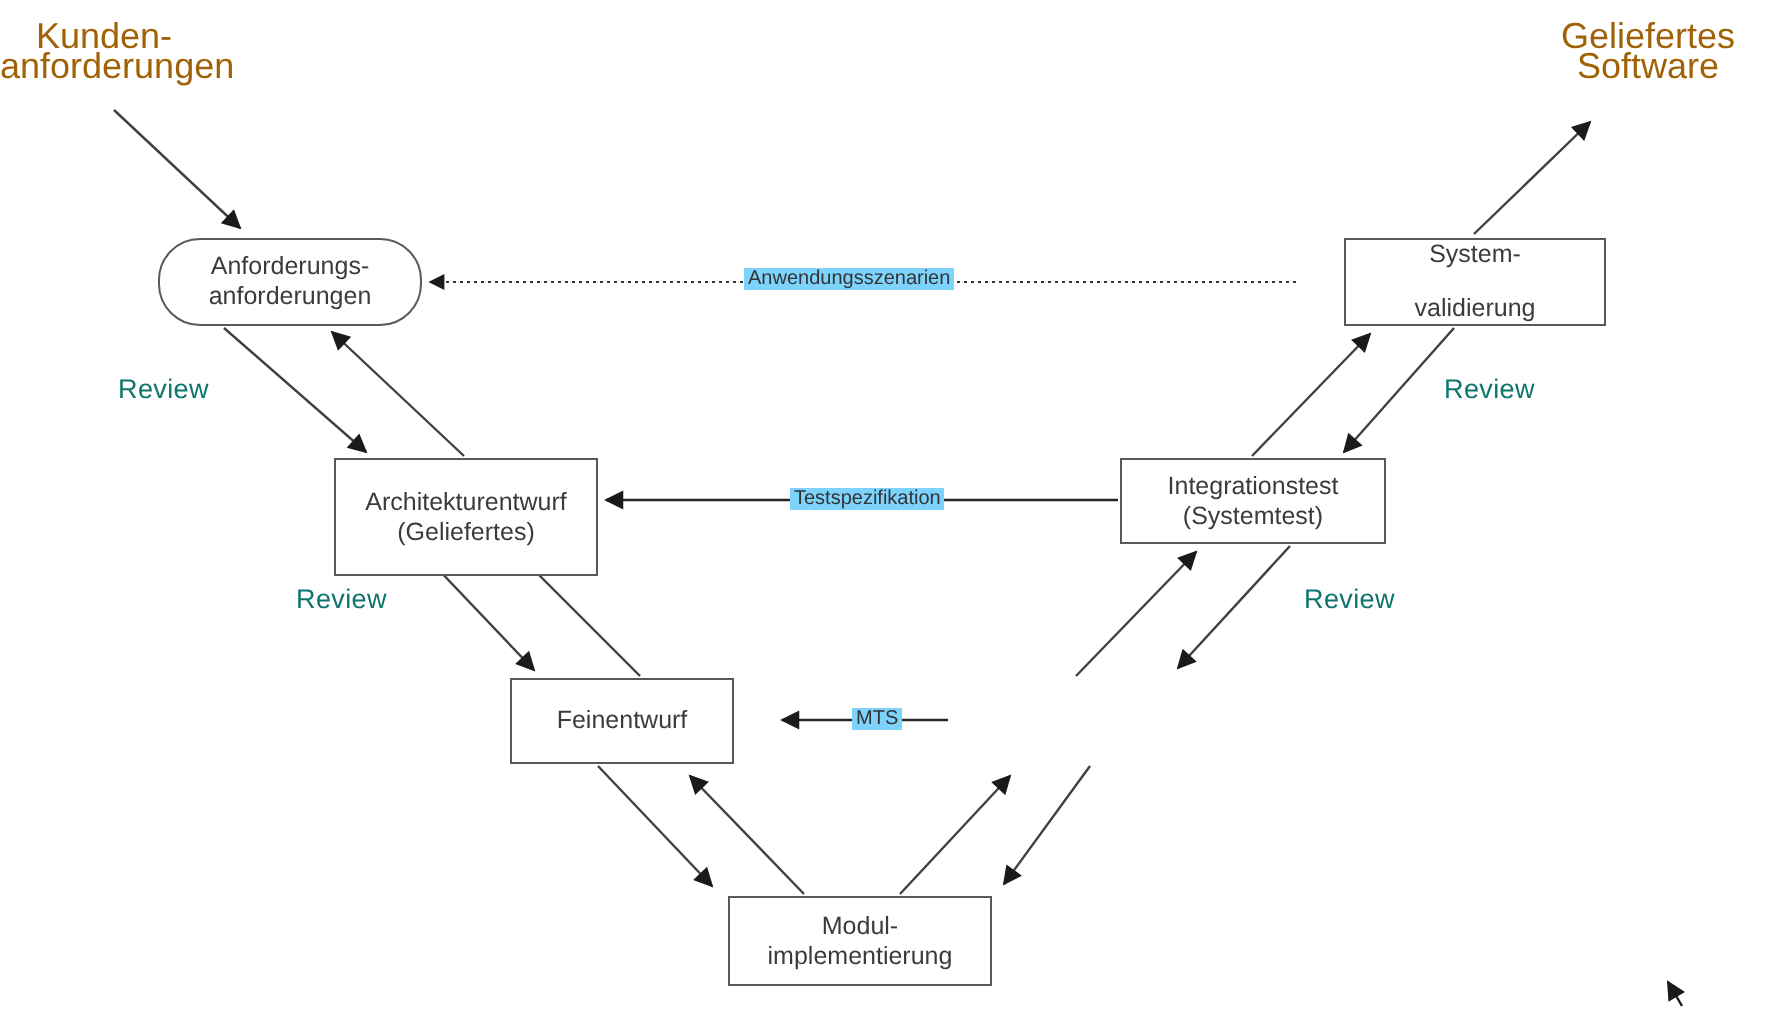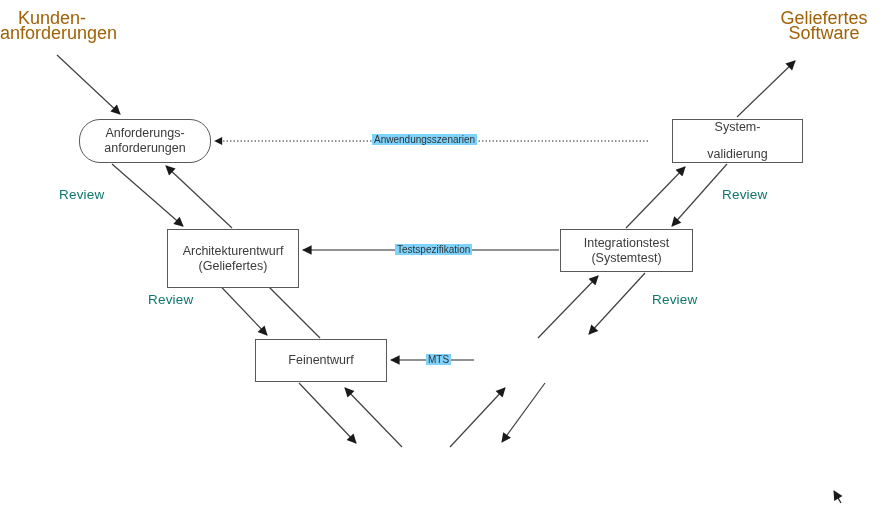--- a/index.html
+++ b/index.html
@@ -49,21 +49,21 @@
     font-size: 10px;
     color: #333333;
     padding: 0 2px;
     white-space: nowrap;
   }
   
   #box-anforderungsspezifikation { left: 79px;  top: 119px; width: 132px; height: 44px; border-radius: 21px; }
   #box-systemvalidierung         { left: 672px; top: 119px; width: 131px; height: 44px; justify-content: space-between; }
   #box-architekturentwurf        { left: 167px; top: 229px; width: 132px; height: 59px; }
   #box-integrationstest          { left: 560px; top: 229px; width: 133px; height: 43px; }
-  #box-feinentwurf               { left: 255px; top: 339px; width: 132px; height: 43px; }
+  #box-feinentwurf               { left: 255px; top: 339px; width: 112px; height: 43px; }
   #box-modultest                 { left: 474px; top: 339px; width: 130px; height: 43px; }
   #box-modulimplementierung      { left: 364px; top: 448px; width: 132px; height: 45px; }
 
   #label-kundenanforderungen   { left: 0px;   top: 11px;  width: 104px; }
   #label-geliefertes-system    { left: 758px; top: 11px;  width: 132px; text-align: center; }
 
   #review-left-upper  { left: 59px;  top: 187px; }
   #review-left-lower  { left: 148px; top: 292px; }
   #review-right-upper { left: 722px; top: 187px; }
   #review-right-lower { left: 652px; top: 292px; }
@@ -132,20 +132,24 @@
     <span>Architekturentwurf</span>
     <span>(Geliefertes)</span>
   </div>
   <div class="vbox" id="box-integrationstest">
     <span>Integrationstest</span>
     <span>(Systemtest)</span>
   </div>
   <div class="vbox" id="box-feinentwurf">
     <span>Feinentwurf</span>
   </div>
+  <div class="vbox" id="box-modulimplementierung">
+    <span>Modul-</span>
+    <span>implementierung</span>
+  </div>
 
   <div class="review" id="review-left-upper">Review</div>
   <div class="review" id="review-left-lower">Review</div>
   <div class="review" id="review-right-upper">Review</div>
   <div class="review" id="review-right-lower">Review</div>
 
   <div class="conn-label" id="label-anwendungsszenarien">Anwendungsszenarien</div>
   <div class="conn-label" id="label-testspezifikation">Testspezifikation</div>
   <div class="conn-label" id="label-mts">MTS</div>
 

